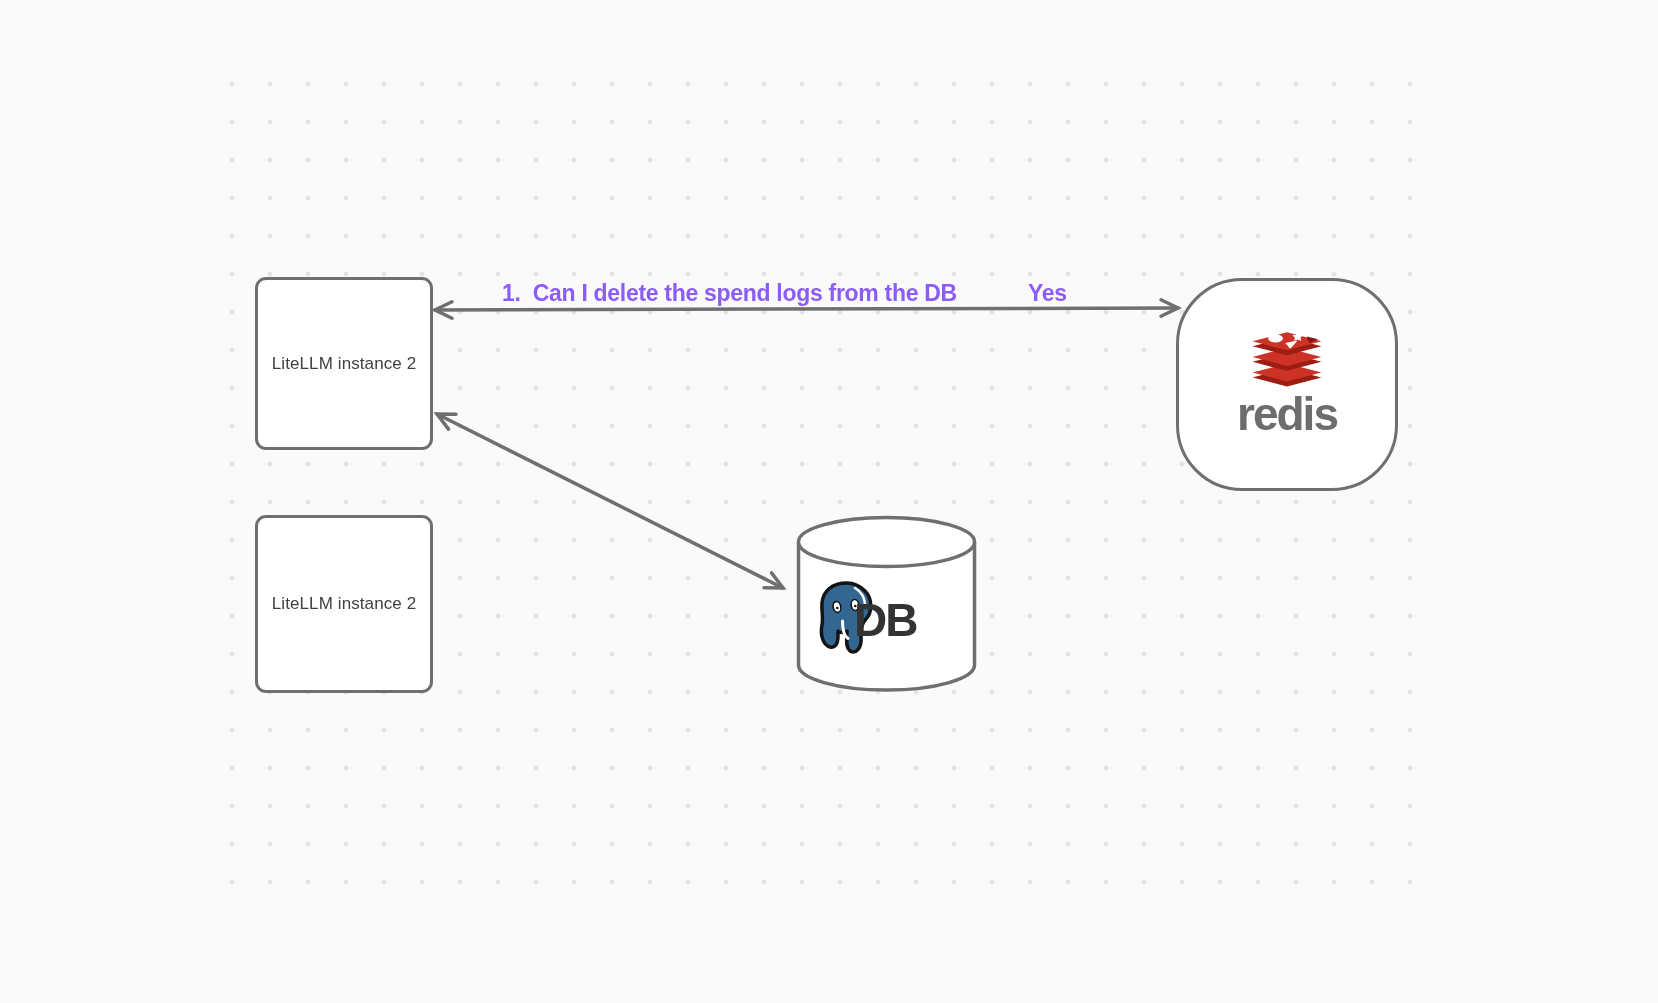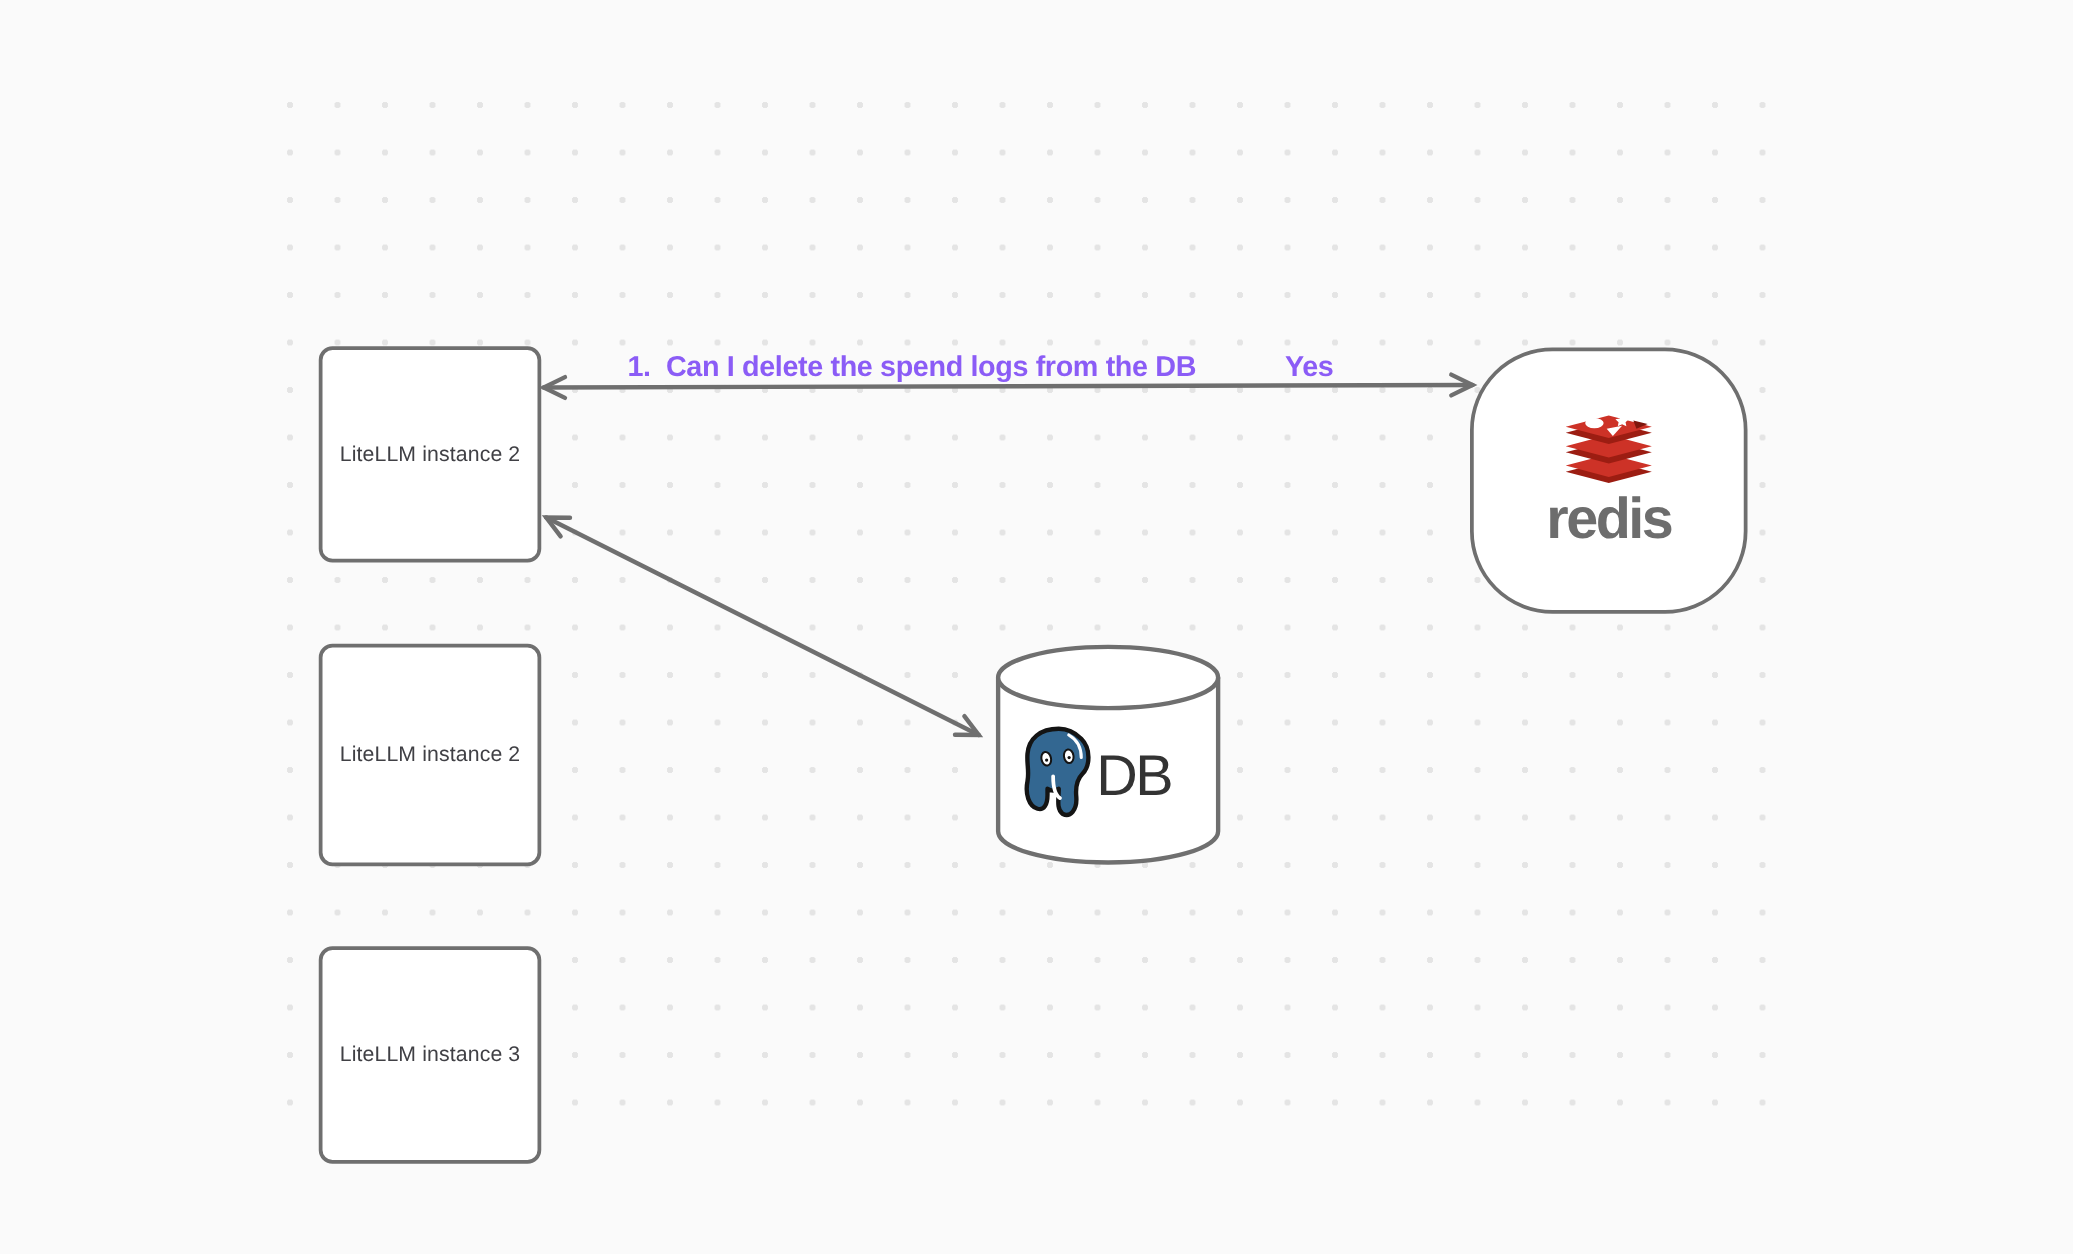--- a/index.html
+++ b/index.html
@@ -33,22 +33,22 @@
   }
   .edge-label{
     position:absolute;font-size:23px;font-weight:700;color:#8b5cf6;
     letter-spacing:-0.3px;white-space:pre;line-height:1.1;
   }
   #edge1-label{left:502px;top:281px;}
   #edge1-response{left:1003px;top:281px;margin-left:25px;}
   #edge2-label{left:586px;top:458px;}
   #db-elephant{position:absolute;left:811px;top:580px;}
   #db-label{
-    position:absolute;left:877px;top:597px;font-size:46px;color:#333333;
-    letter-spacing:-2px;line-height:1;font-weight:400;
+    position:absolute;left:854px;top:597px;font-size:46px;color:#333333;
+    letter-spacing:-2px;line-height:1;font-weight:700;
   }
 </style>
 </head>
 <body>
 
 <div id="stage">
 
   <div class="dot-grid"></div>
 
   <svg class="overlay" width="1658" height="1003" viewBox="0 0 1658 1003">
@@ -62,23 +62,20 @@
       <polyline points="456,414.2 437,414 448.5,429.1"></polyline>
       <polyline points="764,587.8 783,588 771.5,572.9"></polyline>
     </g>
   </svg>
 
   <div id="instance1" class="node-box">
     <span class="lbl">LiteLLM instance 2</span>
   </div>
   <div id="instance2" class="node-box">
     <span class="lbl">LiteLLM instance 2</span>
-  </div>
-  <div id="instance3" class="node-box">
-    <span class="lbl">LiteLLM instance 3</span>
   </div>
 
   <div id="redis-node">
     <svg width="82" height="58" viewBox="0 0 100 70">
 
       <path d="M50,44 L92,55 L50,66 L8,55 Z" fill="#9c1d12"></path>
       <path d="M50,38 L92,49 L50,60 L8,49 Z" fill="#cd3227"></path>
 
       <path d="M50,25 L92,36 L50,47 L8,36 Z" fill="#9c1d12"></path>
       <path d="M50,19 L92,30 L50,41 L8,30 Z" fill="#cd3227"></path>

